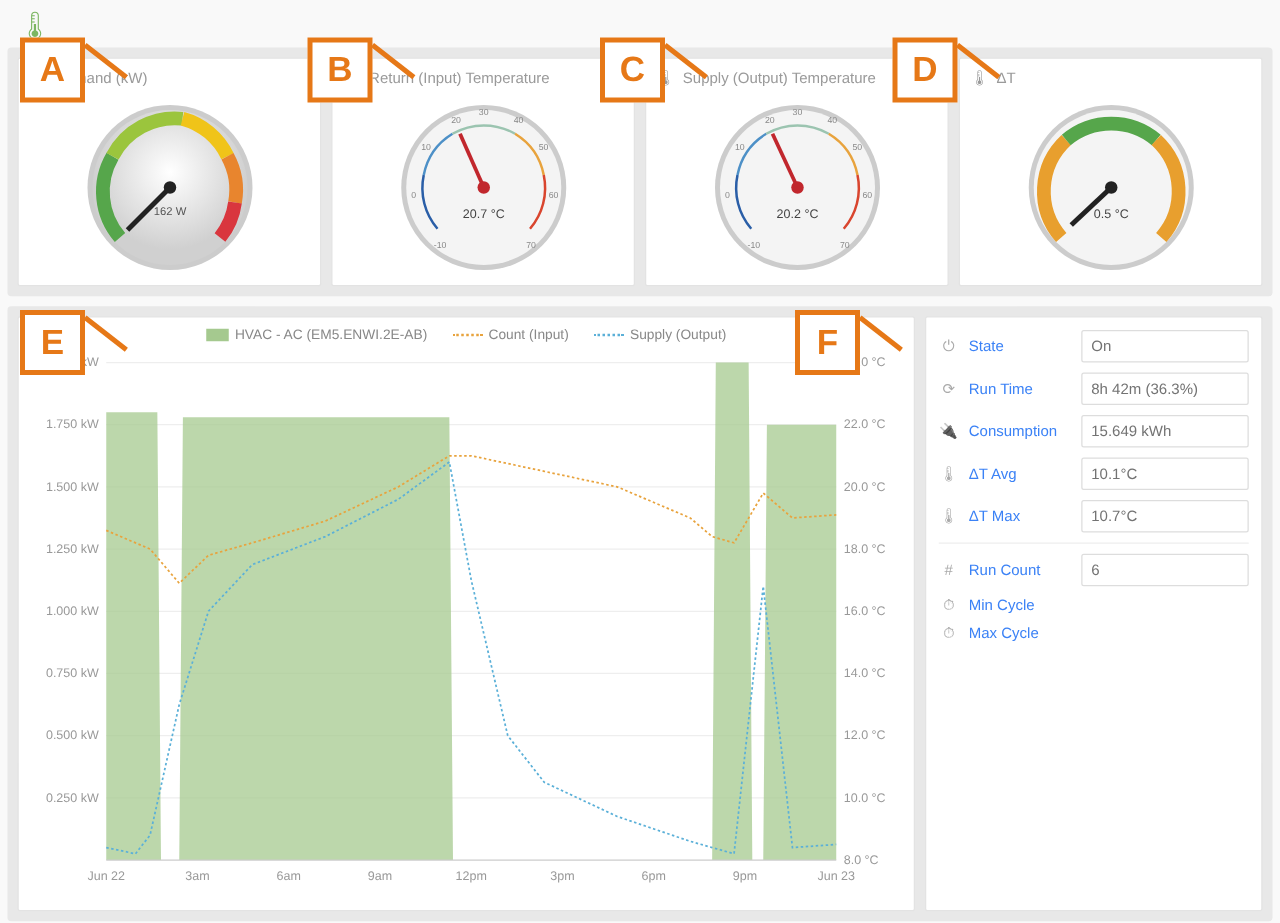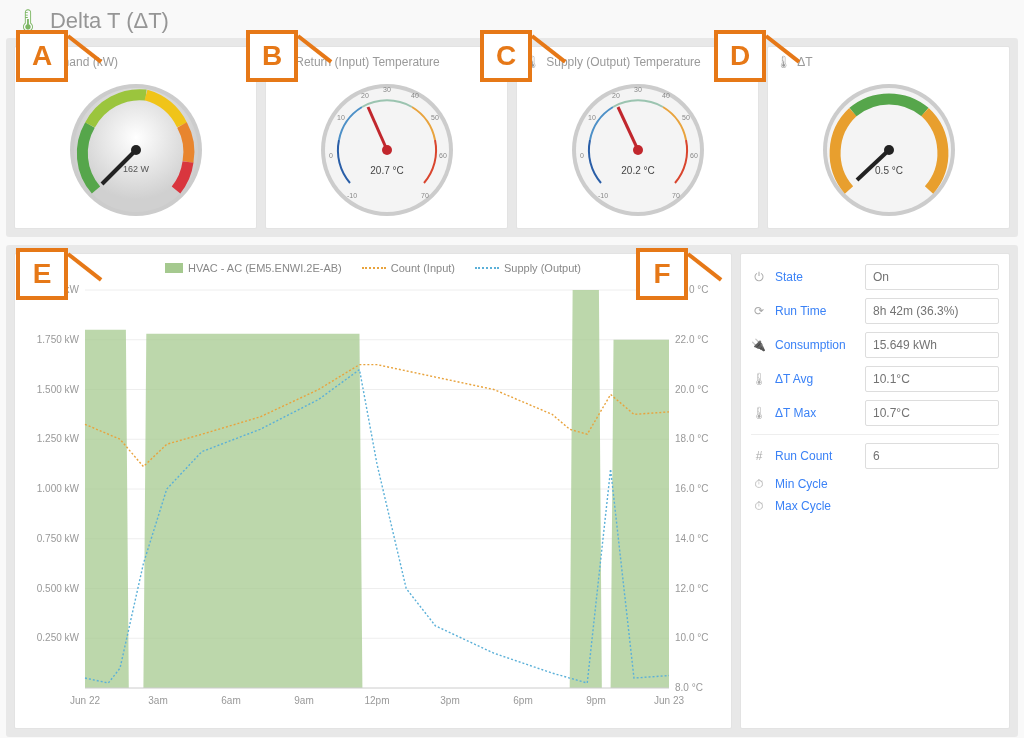--- a/index.html
+++ b/index.html
@@ -31,21 +31,20 @@
 .stat-sep{height:1px;background:#eee;margin:8px 0}
 .chart-svg{width:100%;height:440px}
 .axis-text{font-size:10px;fill:#999}
 .gridline{stroke:#eee;stroke-width:1}
 </style>
 </head>
 <body>
 
 <div class="page-title">
   <span class="ic">🌡</span>
-  <span>Delta T (ΔT)</span>
 </div>
 
 <div class="callout" style="top:30px;left:16px">
     <div class="callout-box">A</div>
     <div class="callout-line"></div>
   </div>
 <div class="callout" style="top:30px;left:246px">
     <div class="callout-box">B</div>
     <div class="callout-line"></div>
   </div>

